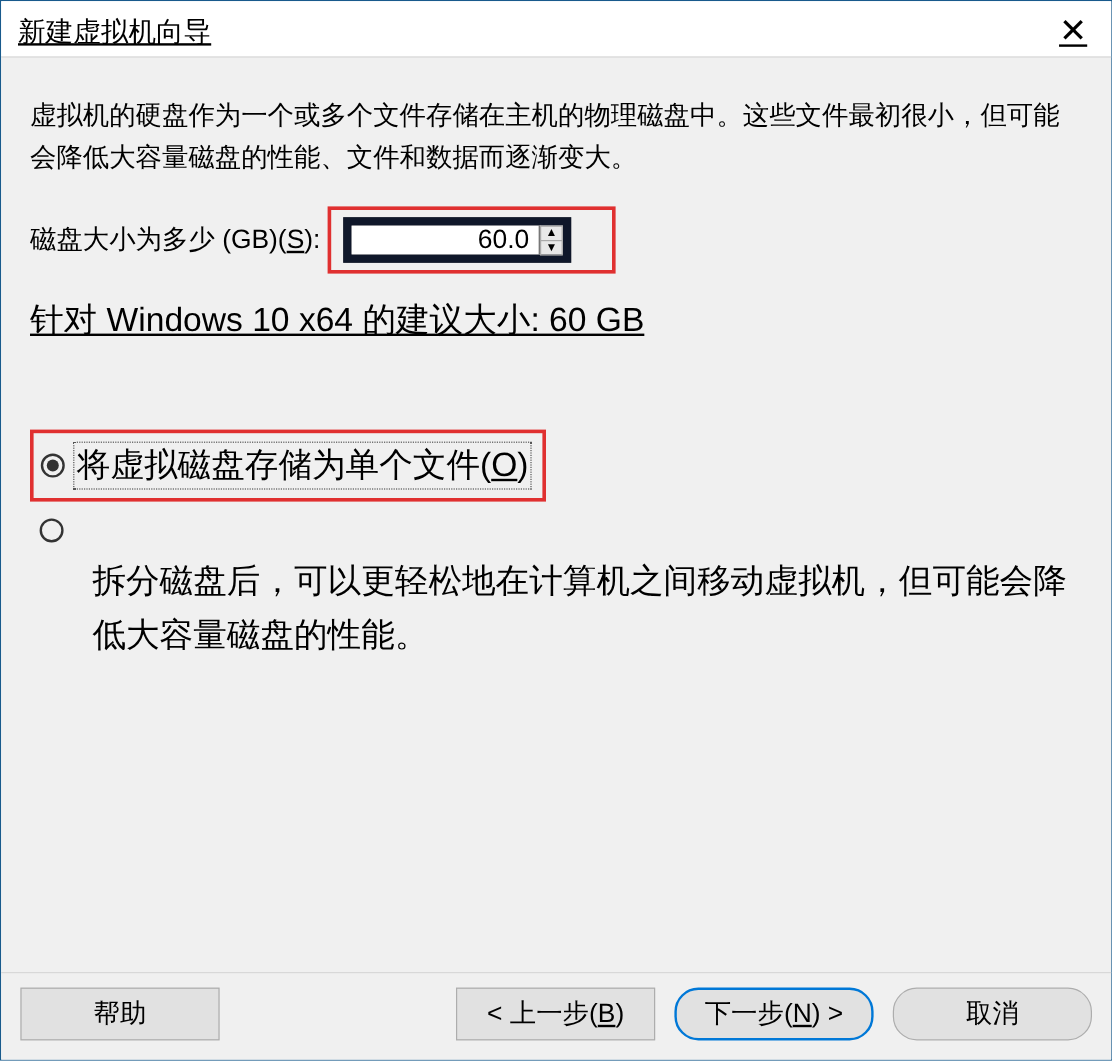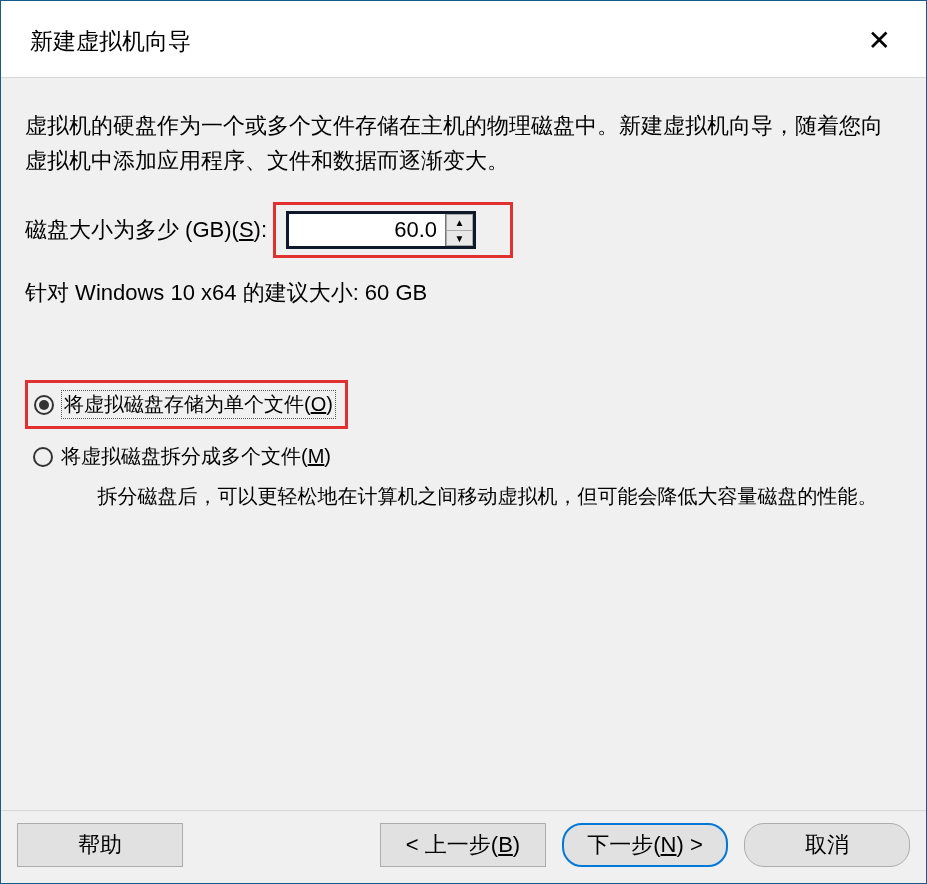--- a/index.html
+++ b/index.html
@@ -13,21 +13,22 @@
   }
   .window {
     width: 927px; height: 884px;
     border: 1px solid #185a8c;
     display: flex;
     flex-direction: column;
     background: #fff;
   }
   .header-region {
     background: #fff;
-    padding: 15px;
+    padding: 0;
+    text-decoration: underline;
   }
   .titlebar {
     display: flex;
     align-items: center;
     justify-content: space-between;
     padding: 4px 14px 0 14px;
     height: 46px;
   }
   .title {
     font-size: 23px;
@@ -74,21 +75,21 @@
   .size-highlight {
     border: 3px solid #e03030;
     margin-left: 6px;
     padding: 6px 34px 6px 10px;
     display: flex;
     align-items: center;
   }
   .spinner {
     display: flex;
     align-items: stretch;
-    border: 3px solid #0f172a;
+    border: 7px solid #0f172a;
     height: 38px;
     width: 190px;
     background: #737373;
   }
   .spinner input {
     border: none;
     width: 156px;
     text-align: right;
     font-size: 22px;
     padding: 0 8px 0 0;
@@ -107,33 +108,34 @@
     display: flex;
     align-items: center;
     justify-content: center;
     font-size: 10px;
     border: 1px solid #aaa;
     cursor: default;
   }
   .spin-up { border-bottom: none; }
   .recommend {
     margin-top: 20px;
-    font-size: 22px;
+    font-size: 28px;
+    text-decoration: underline;
   }
   .radio-highlight {
     border: 3px solid #e03030;
     padding: 8px 10px 8px 6px;
     margin-top: 72px;
     display: inline-block;
   }
   .radio-row {
     display: flex;
     align-items: center;
     gap: 8px;
-    font-size: 20px;
+    font-size: 28px;
     text-align: center;
   }
   .radio-row-2 {
     margin-top: 14px;
     padding-left: 8px;
   }
   .radio-circle {
     width: 20px; height: 20px;
     border: 2px solid #333;
     border-radius: 50%;
@@ -145,26 +147,25 @@
   .radio-dot {
     width: 10px; height: 10px;
     background: #333;
     border-radius: 50%;
   }
   .radio-label-dotted {
     outline: 1px dotted #555;
     padding: 0 2px;
   }
   .split-note {
-    font-size: 20px;
+    font-size: 28px;
     line-height: 1.6;
     margin-top: 10px;
     padding-left: 52px;
     padding-right: 4px;
-    text-align: center;
   }
   .footer {
     background: #f0f0f0;
     border-top: 1px solid #d8d8d8;
     padding: 12px 16px 16px 16px;
     display: flex;
     align-items: center;
   }
   .btn {
     height: 44px;
@@ -192,21 +193,21 @@
 
   <div class="header-region">
     <div class="titlebar">
       <div class="title">新建虚拟机向导</div>
       <div class="close-btn">✕</div>
     </div>
   </div>
 
   <div class="body-region">
 
-    <div class="intro">虚拟机的硬盘作为一个或多个文件存储在主机的物理磁盘中。新建虚拟机向导，随着您向虚拟机中添加应用程序、文件和数据而逐渐变大。</div>
+    <div class="intro">虚拟机的硬盘作为一个或多个文件存储在主机的物理磁盘中。这些文件最初很小，但可能会降低大容量磁盘的性能、文件和数据而逐渐变大。</div>
 
     <div class="size-row">
       <span class="size-label">
         <span>磁盘大小为多少 (GB)(</span><span class="underline">S</span><span>):</span>
       </span>
       <span class="size-highlight">
         <span class="spinner">
           <input type="text" value="60.0" style="">
           <span class="spinner-btns">
             <span class="spin-up">▲</span>
@@ -224,23 +225,20 @@
             <span class="radio-dot"></span>
           </span>
         <span class="radio-label-dotted">
           <span>将虚拟磁盘存储为单个文件(</span><span class="underline">O</span><span>)</span>
         </span>
       </label>
     </div>
 
     <label class="radio-row radio-row-2">
       <span class="radio-circle"></span>
-      <span>
-        <span>将虚拟磁盘拆分成多个文件(</span><span class="underline">M</span><span>)</span>
-      </span>
     </label>
 
     <div class="split-note">拆分磁盘后，可以更轻松地在计算机之间移动虚拟机，但可能会降低大容量磁盘的性能。</div>
 
   </div>
 
   <div class="footer">
     <button class="btn">帮助</button>
     <span class="footer-spacer"></span>
     <button class="btn">

